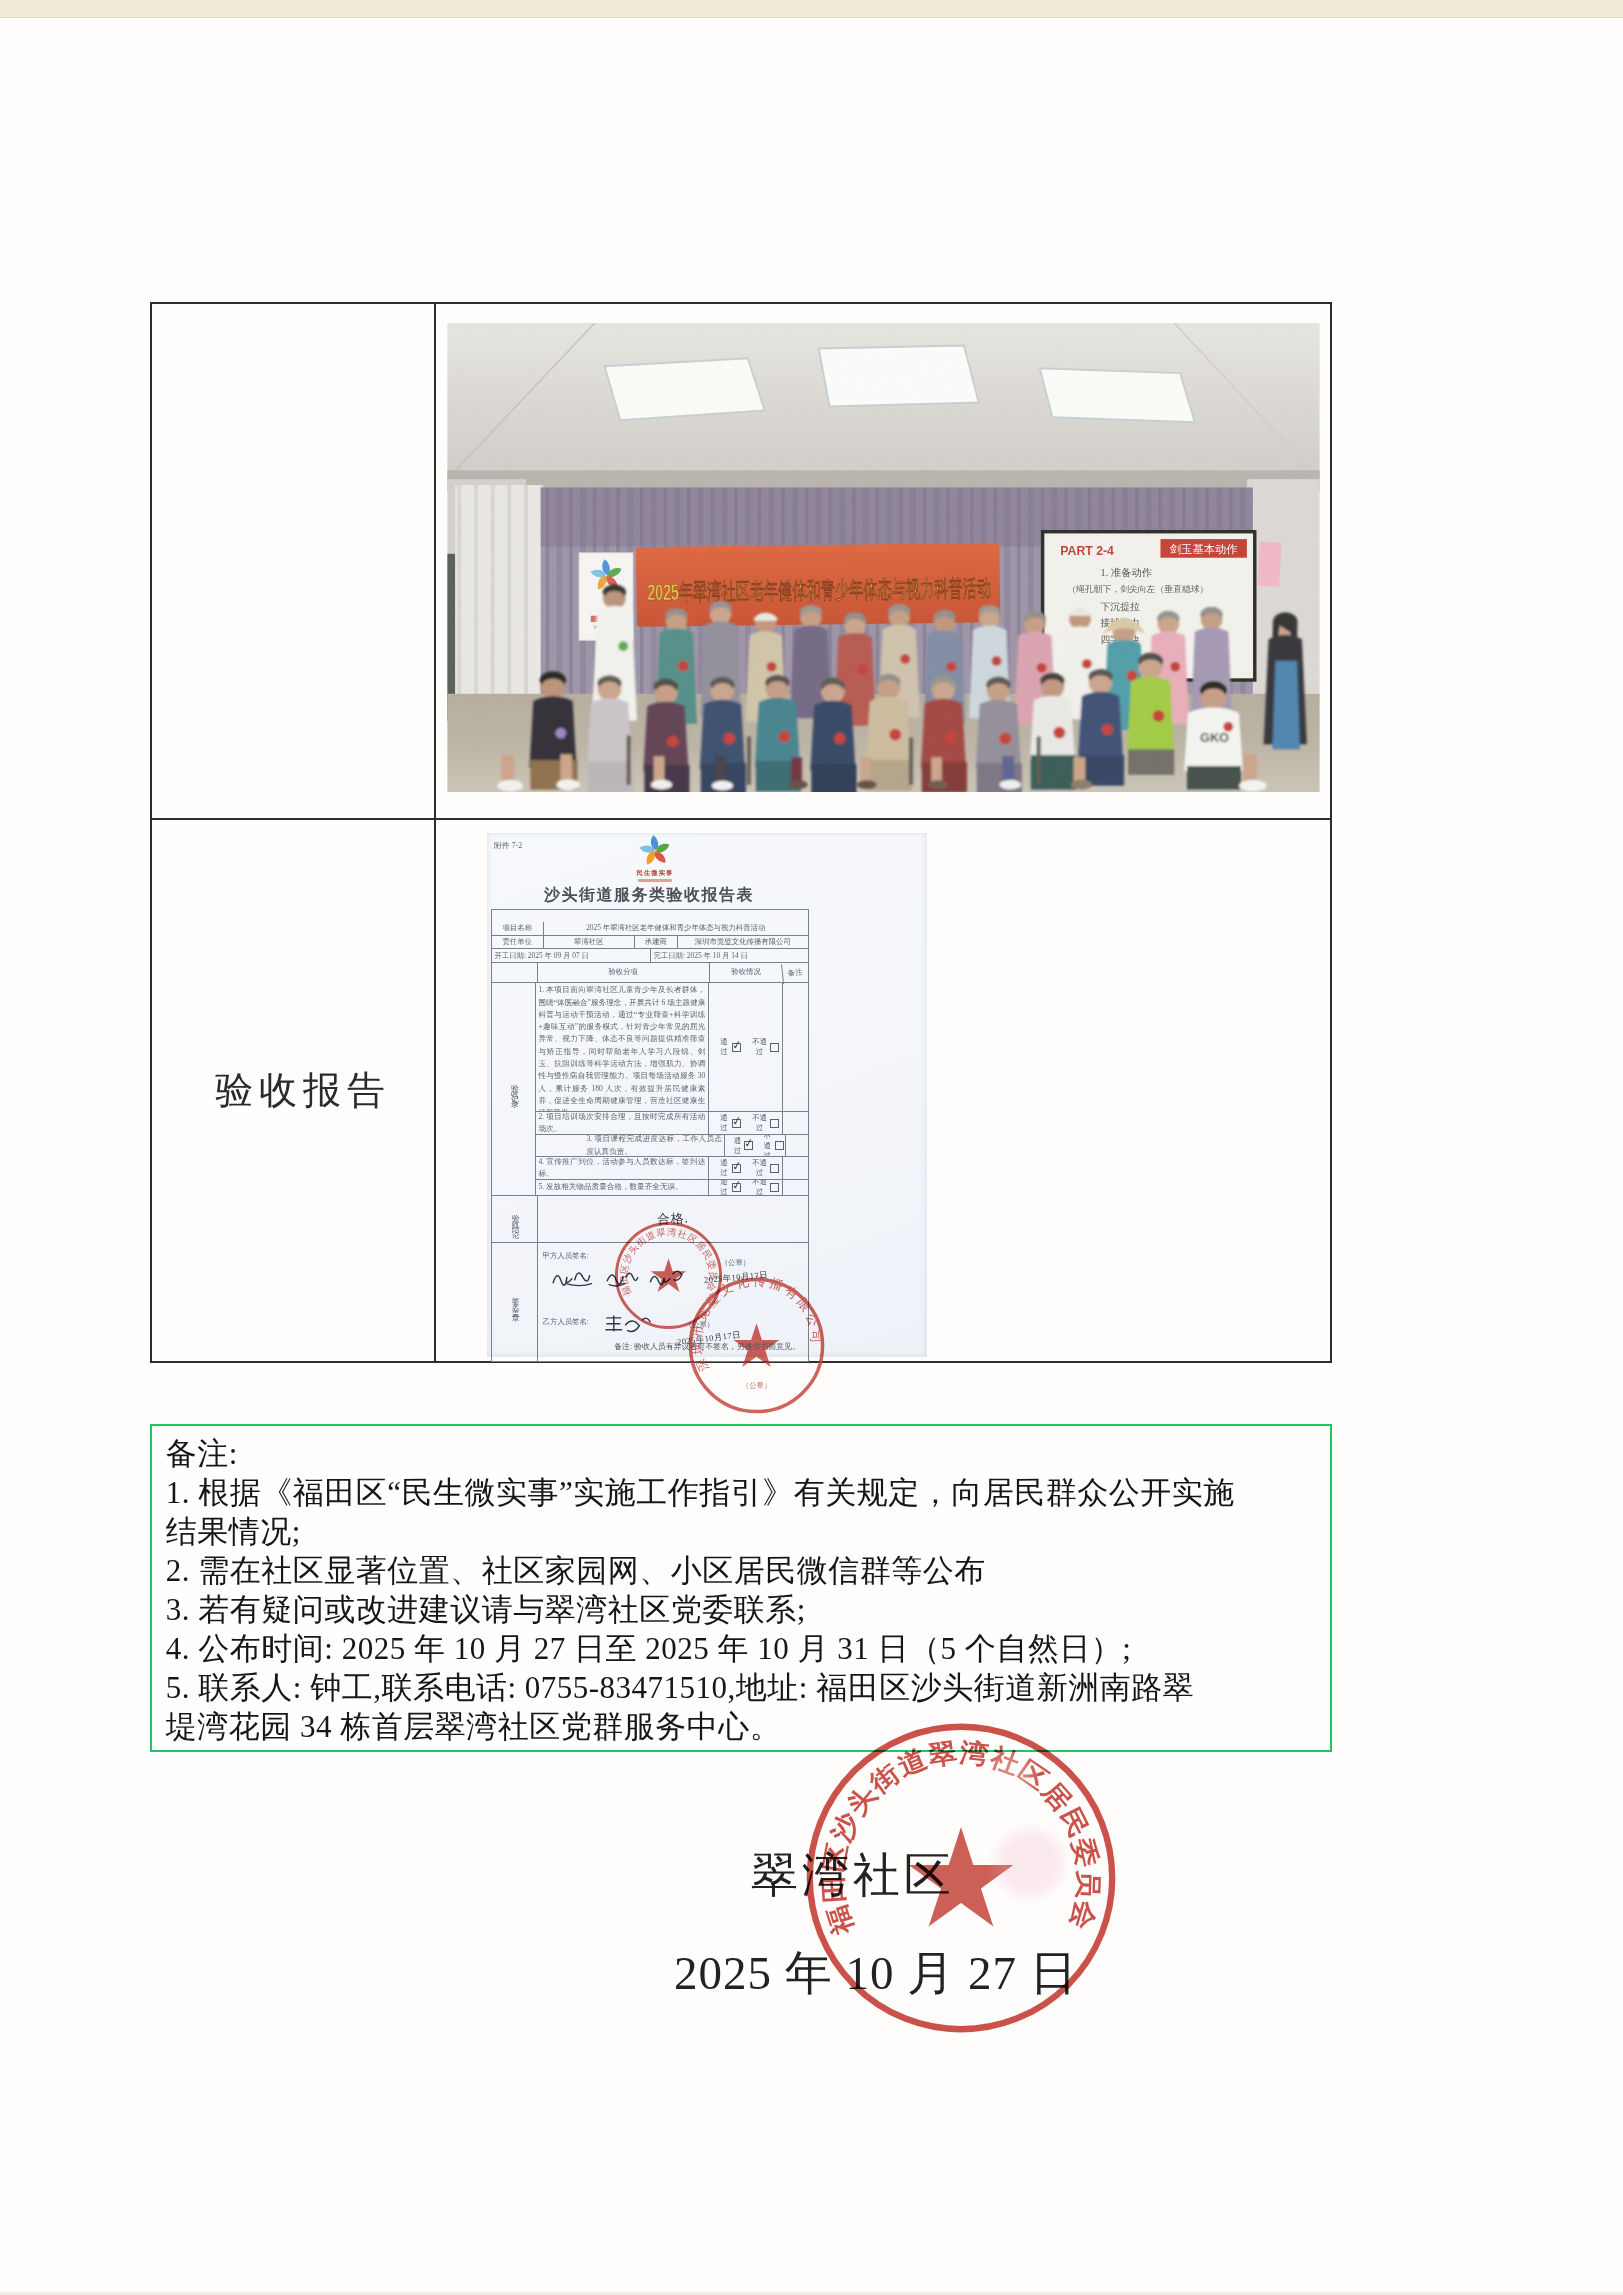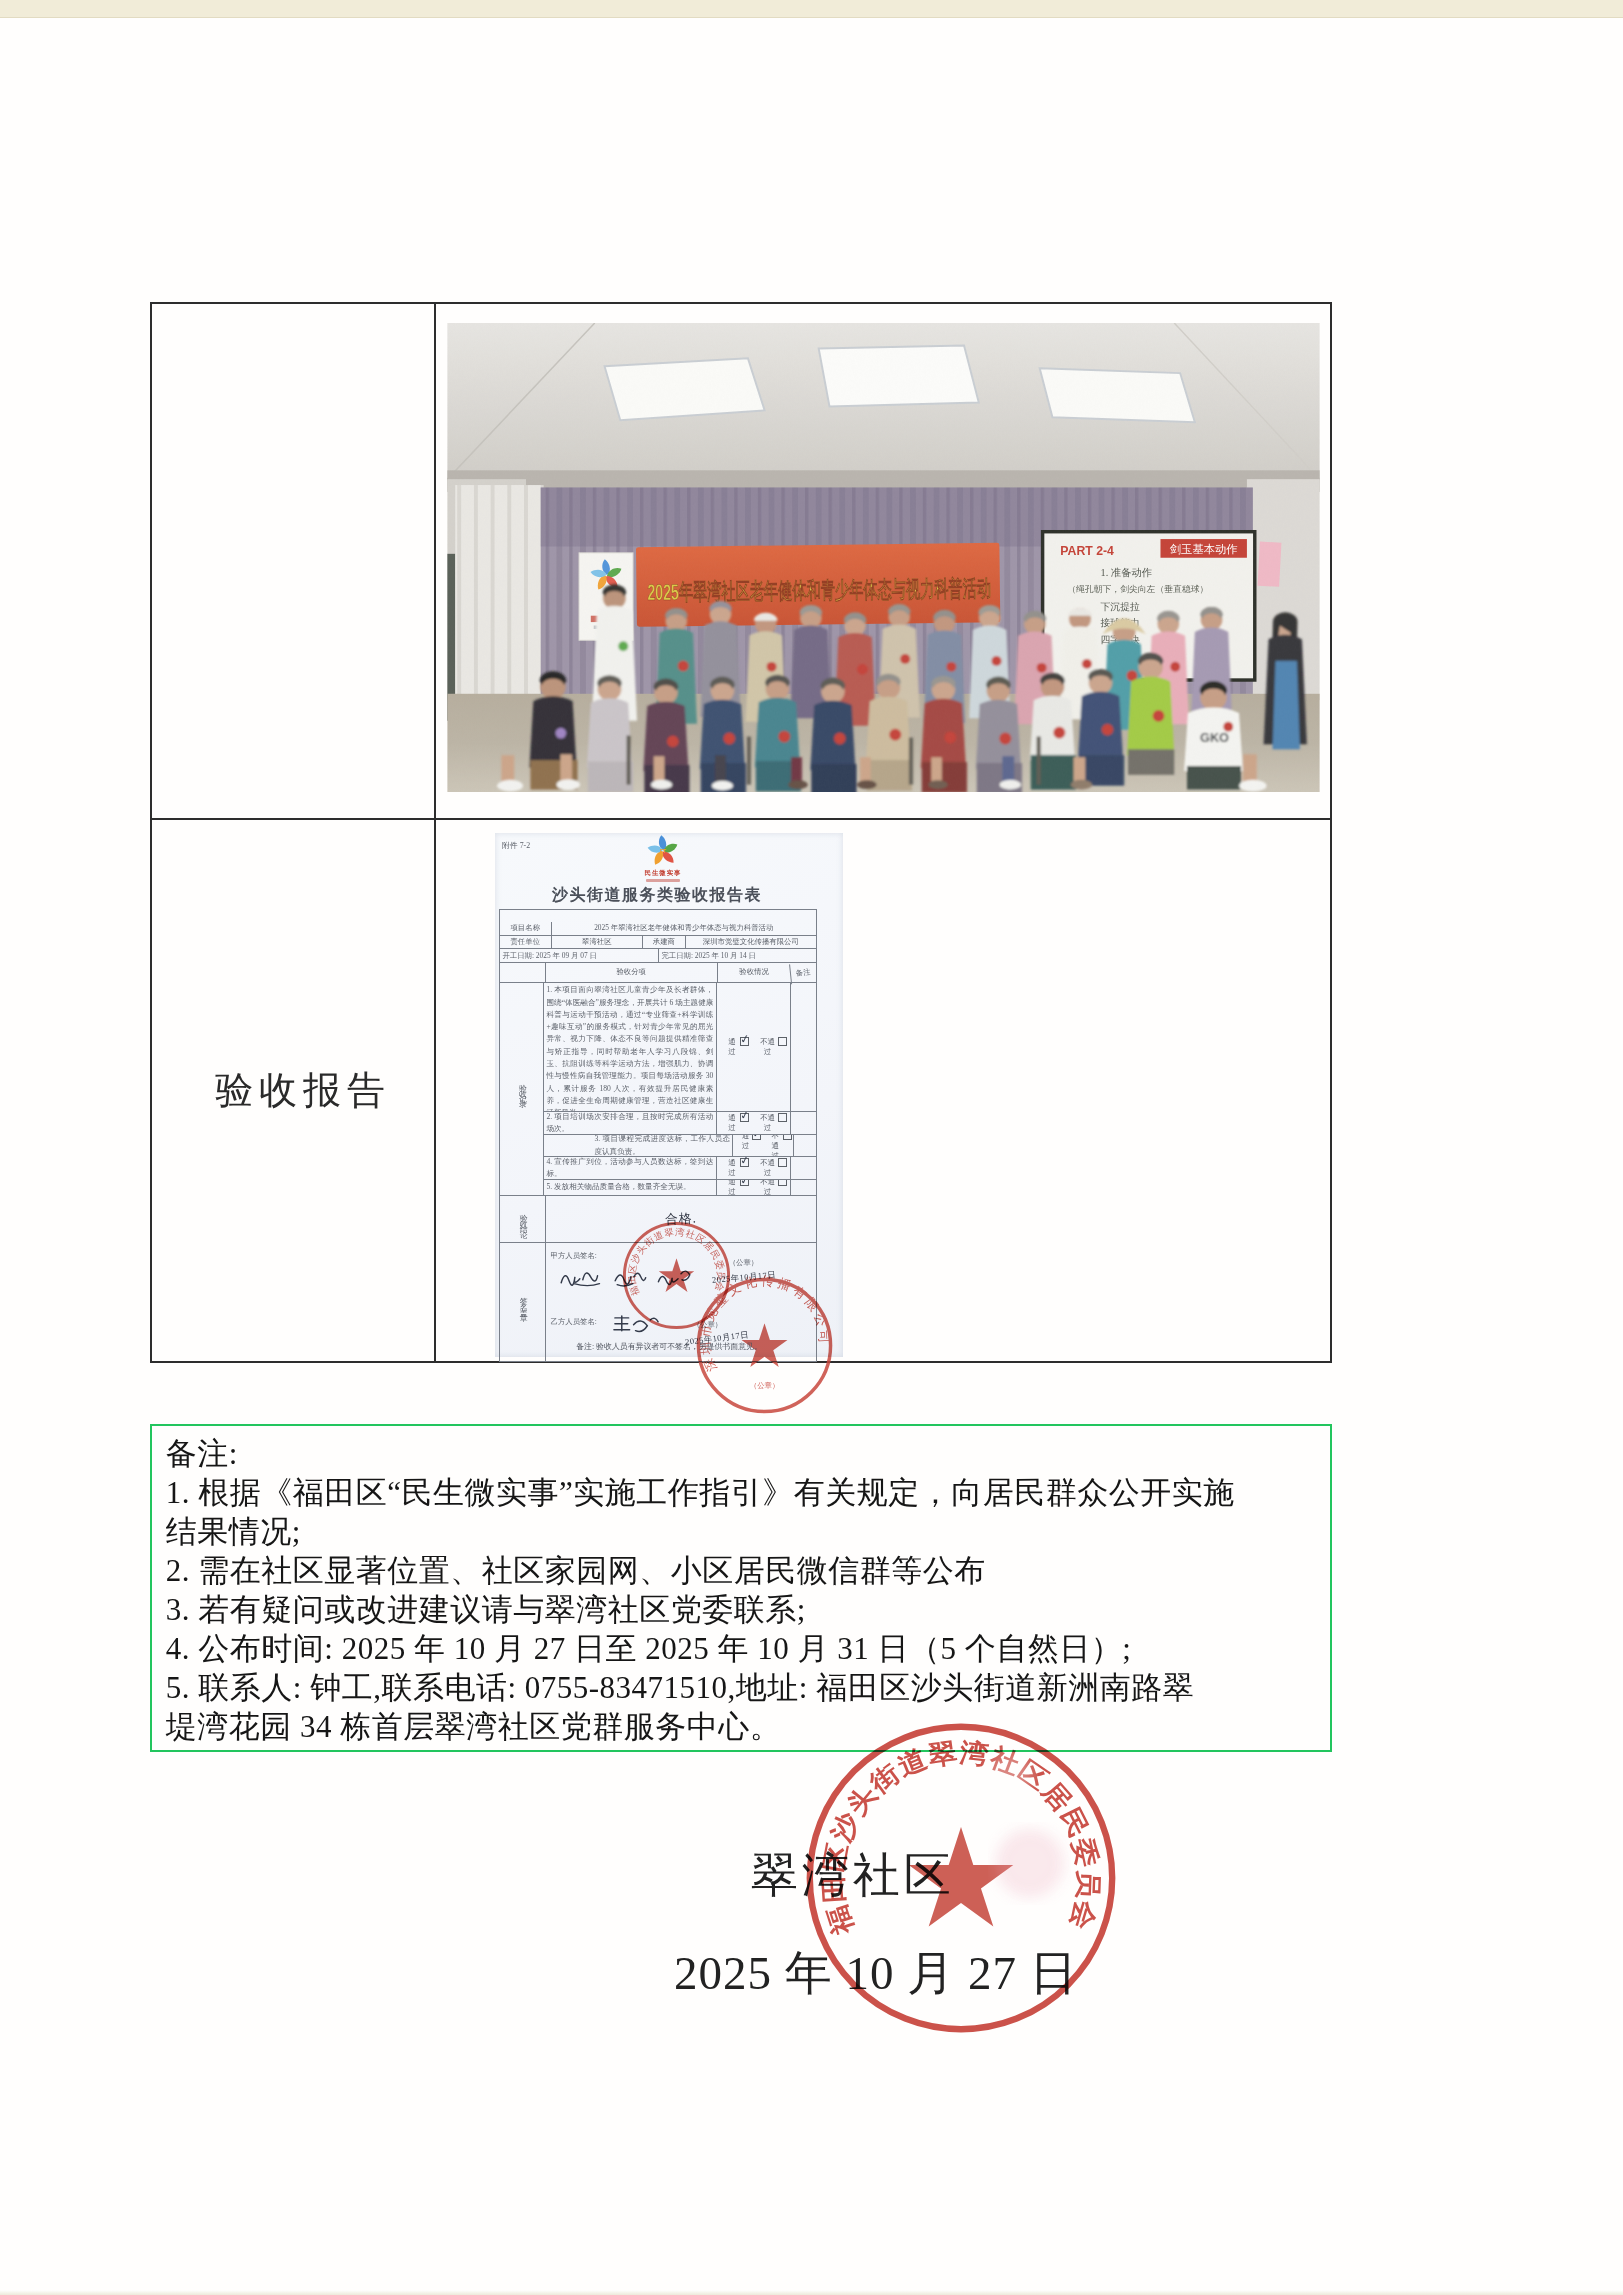--- a/index.html
+++ b/index.html
@@ -14,40 +14,40 @@
   .mt-hdiv{position:absolute;left:0;top:514px;width:100%;height:2px;background:#2d2d2d;}
   .cell-label-1{position:absolute;left:0;top:0;width:282px;height:514px;}
   .cell-photo{position:absolute;left:284px;top:0;width:894px;height:514px;}
   .cell-label-2{position:absolute;left:0;top:516px;width:282px;height:541px;display:flex;align-items:center;justify-content:center;}
   .report-label{font-size:38px;letter-spacing:5.9px;color:#2a2a2a;margin-left:20px;}
   .cell-form{position:absolute;left:284px;top:516px;width:894px;height:541px;}
 
   .photo-svg{position:absolute;left:10.8px;top:18.7px;}
 
   
-  .form-scan{position:absolute;left:59px;top:12.8px;width:348px;height:524px;
+  .form-scan{position:absolute;left:51px;top:12.8px;width:408px;height:524px;
      background:linear-gradient(160deg,#f7f9fc 0%,#f3f5fa 60%,#eef1f7 100%);
      box-shadow:0 0 6.9px rgba(140,150,170,.25) inset;
-     color:#5a5f68;font-size:7.4px;filter:blur(0.2px);}
+     color:#5a5f68;font-size:7.4px;filter:blur(0.2px);padding-left:32px;}
   .form-scan .att{position:absolute;left:6.9px;top:6.9px;font-size:7.9px;}
   .fs-logo{position:absolute;left:141px;top:1px;width:54px;text-align:center;}
   .fs-logo .lg-txt{font-size:6.4px;color:#c0392b;font-weight:bold;letter-spacing:1px;margin-top:-1px;}
   .fs-logo .lg-sub{height:2.9px;width:34px;margin:1px auto 0;background:#c65a50;opacity:.55;border-radius:1px;}
   .form-title{position:absolute;left:0;top:52px;width:324px;text-align:center;
      font-family:"Liberation Sans","DejaVu Sans",sans-serif;font-weight:bold;font-size:16px;color:#4b505a;letter-spacing:1.5px;}
   .ft{position:absolute;left:3.9px;top:76px;width:318px;border:1px solid #7a808a;box-sizing:border-box;}
   .ftr{display:flex;border-top:1px solid #7a808a;box-sizing:border-box;}
   .ftr:first-child{border-top:none;}
   .ftc{border-left:1px solid #7a808a;box-sizing:border-box;padding:1px 2.5px;overflow:hidden;
        display:flex;align-items:center;justify-content:center;text-align:center;}
   .ftc:first-child{border-left:none;}
   .ftc.lft{justify-content:flex-start;text-align:left;}
   .vlabel{writing-mode:vertical-rl;text-orientation:upright;letter-spacing:5.4px;font-size:7.9px;}
   .itxt{display:block;line-height:12.3px;font-size:7.6px;text-align:justify;}
-  .chkline{display:flex;align-items:flex-start;justify-content:center;gap:2.5px;font-size:7.4px;width:100%;margin-left:7px;}
+  .chkline{display:flex;align-items:center;justify-content:center;gap:2.5px;font-size:7.4px;width:100%;margin-left:7px;}
   .box{width:6.9px;height:6.9px;border:1px solid #5c6168;display:inline-block;position:relative;flex:0 0 auto;}
   .box.c::after{content:"✓";position:absolute;left:-0.5px;top:-5.9px;font-size:11.8px;color:#3a4150;transform:rotate(-10deg);}
   .gap{width:7.9px;}
   .concl{font-size:12.8px;color:#353b48;transform:rotate(-2deg);letter-spacing:1px;}
   .signcell{position:relative;overflow:visible;}
   .sgl{position:absolute;font-size:7.4px;}
   .handdate{position:absolute;font-size:8.4px;color:#2e3442;transform:rotate(-5deg);letter-spacing:0.5px;}
   .fs-note{position:absolute;left:0;top:508px;width:100%;text-align:center;font-size:7.9px;color:#4c515b;}
   .stampA{position:absolute;left:74px;top:-24.6px;mix-blend-mode:multiply;opacity:.85;}
   .stampB{position:absolute;left:147px;top:30.5px;mix-blend-mode:multiply;opacity:.85;}

